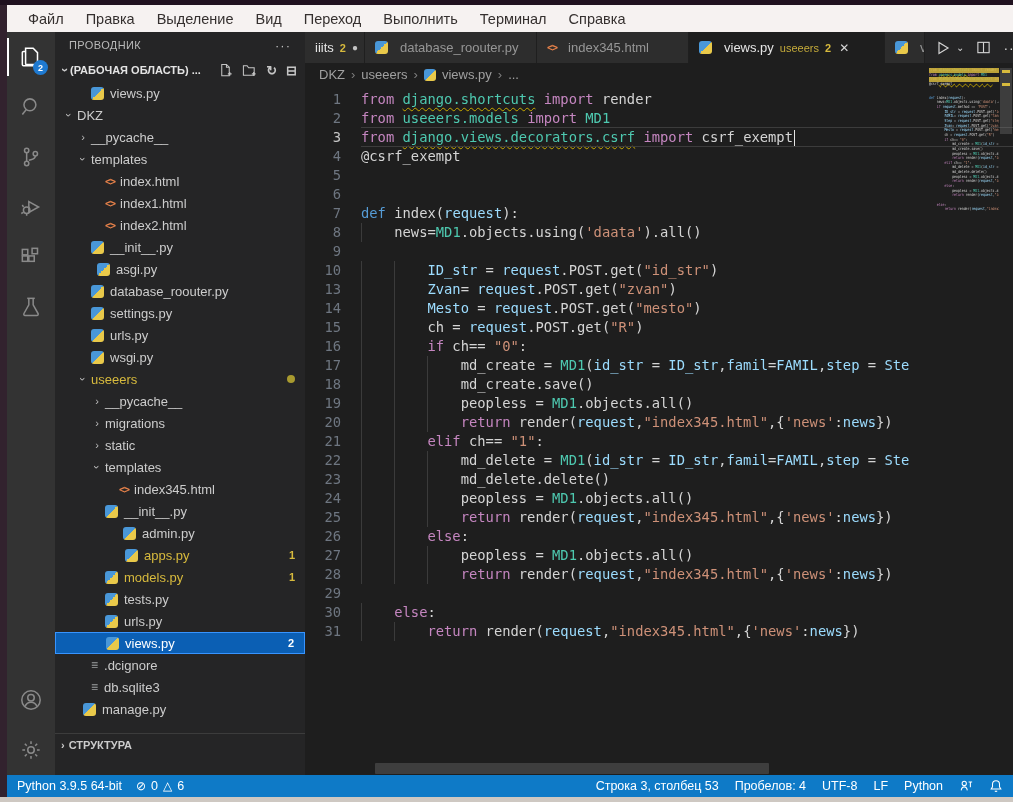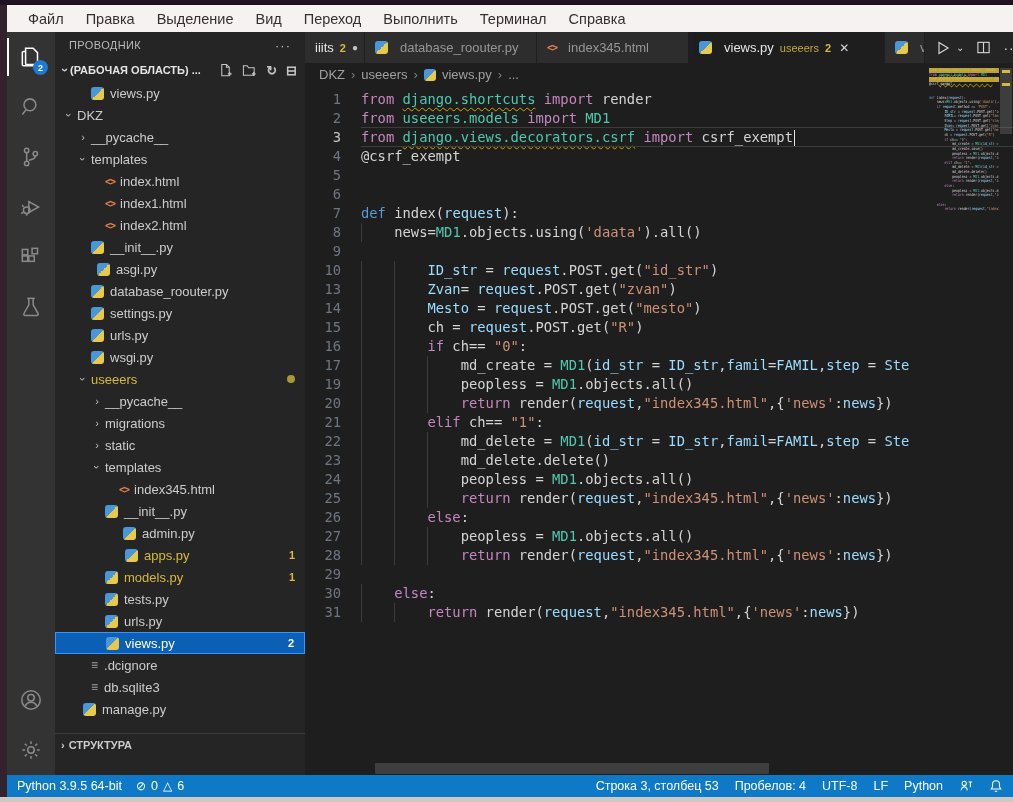--- a/index.html
+++ b/index.html
@@ -457,20 +457,24 @@
           <span class="ln">15</span>
           <span class="lc"><span class="ig"></span><span class="ig"></span><span class="t">ch = </span><span class="v">request</span><span class="t">.POST.get(</span><span class="s">"R"</span><span class="t">)</span></span>
         </div>
         <div class="row">
           <span class="ln">16</span>
           <span class="lc"><span class="ig"></span><span class="ig"></span><span class="k">if </span><span class="t">ch== </span><span class="s">"0"</span><span class="t">:</span></span>
         </div>
         <div class="row">
           <span class="ln">17</span>
           <span class="lc"><span class="ig"></span><span class="ig"></span><span class="ig"></span><span class="t">md_create = </span><span class="c">MD1</span><span class="t">(</span><span class="v">id_str</span><span class="t"> = </span><span class="v">ID_str</span><span class="t">,</span><span class="v">famil</span><span class="t">=</span><span class="v">FAMIL</span><span class="t">,</span><span class="v">step</span><span class="t"> = </span><span class="v">Ste</span></span>
+        </div>
+        <div class="row">
+          <span class="ln">18</span>
+          <span class="lc"><span class="ig"></span><span class="ig"></span><span class="ig"></span><span class="t">md_create.save()</span></span>
         </div>
         <div class="row">
           <span class="ln">19</span>
           <span class="lc"><span class="ig"></span><span class="ig"></span><span class="ig"></span><span class="t">peopless = </span><span class="c">MD1</span><span class="t">.objects.all()</span></span>
         </div>
         <div class="row">
           <span class="ln">20</span>
           <span class="lc"><span class="ig"></span><span class="ig"></span><span class="ig"></span><span class="k">return </span><span class="t">render(</span><span class="v">request</span><span class="t">,</span><span class="s">"index345.html"</span><span class="t">,{</span><span class="s">'news'</span><span class="t">:</span><span class="v">news</span><span class="t">})</span></span>
         </div>
         <div class="row">

